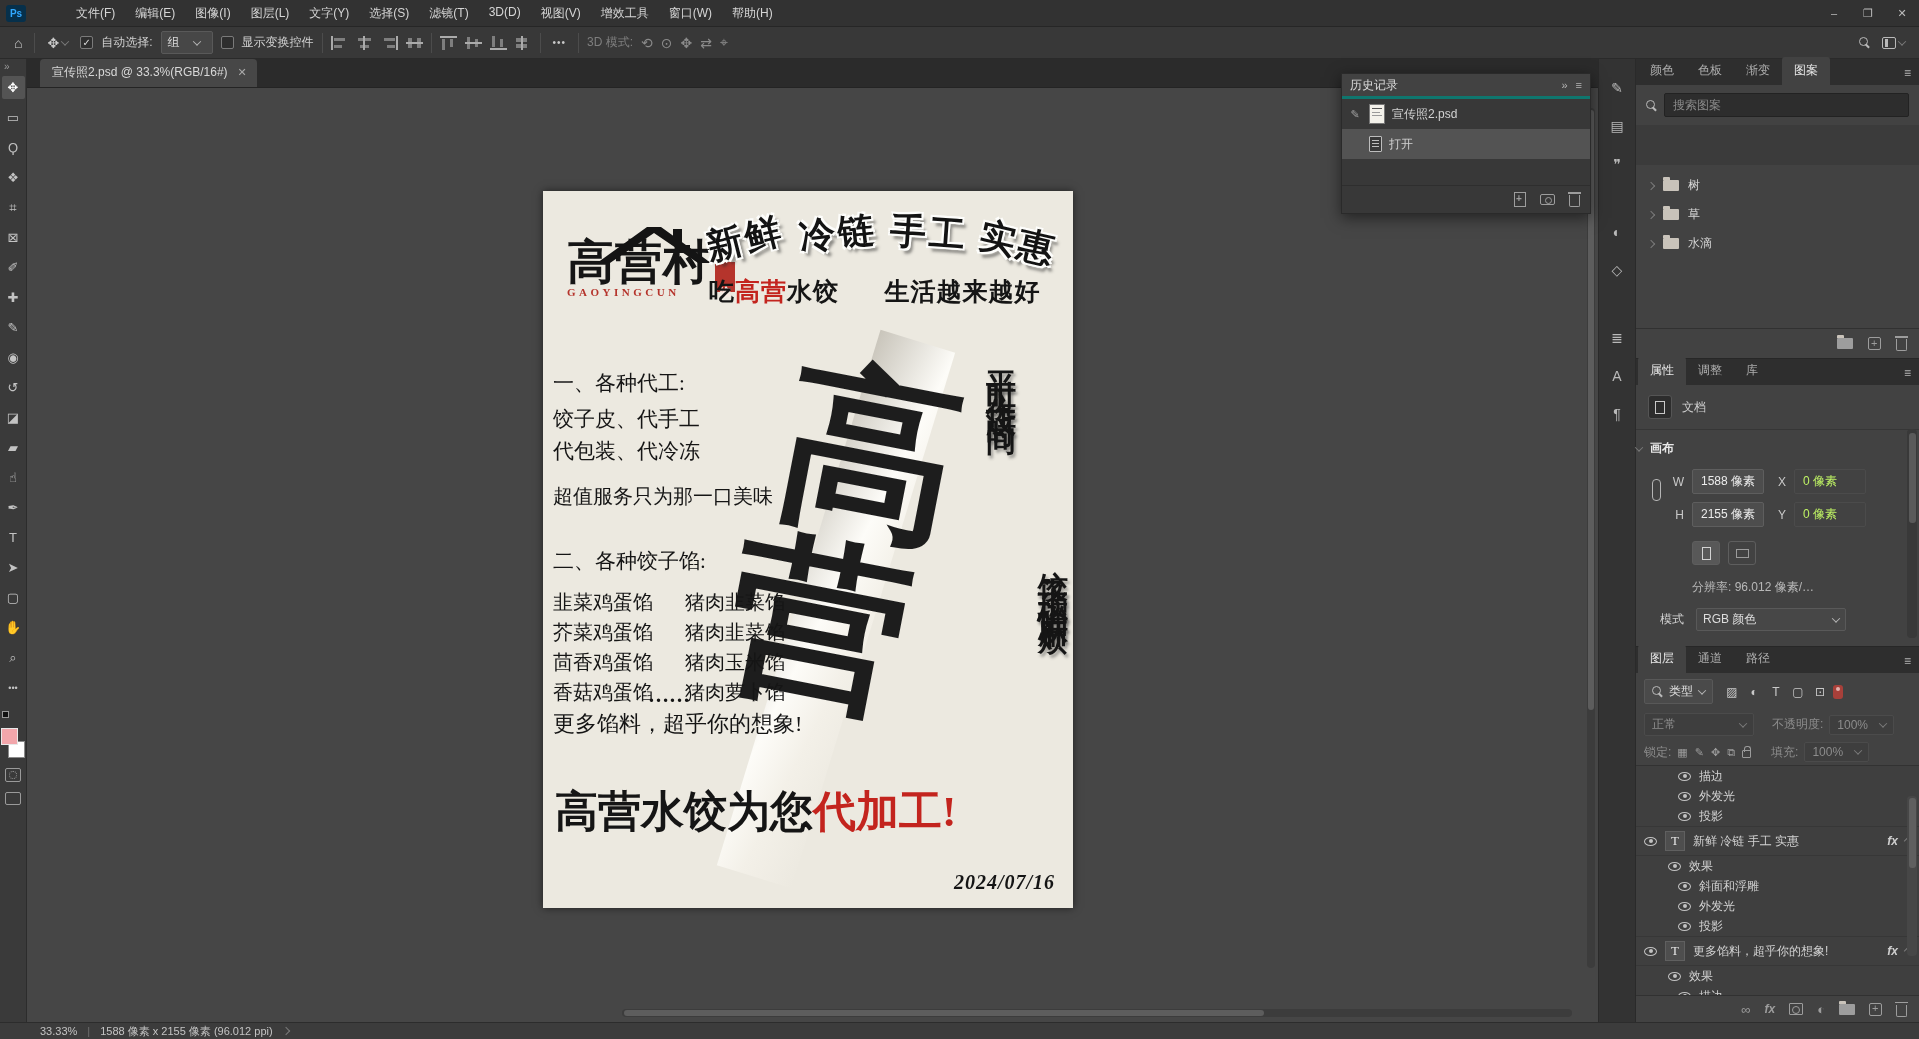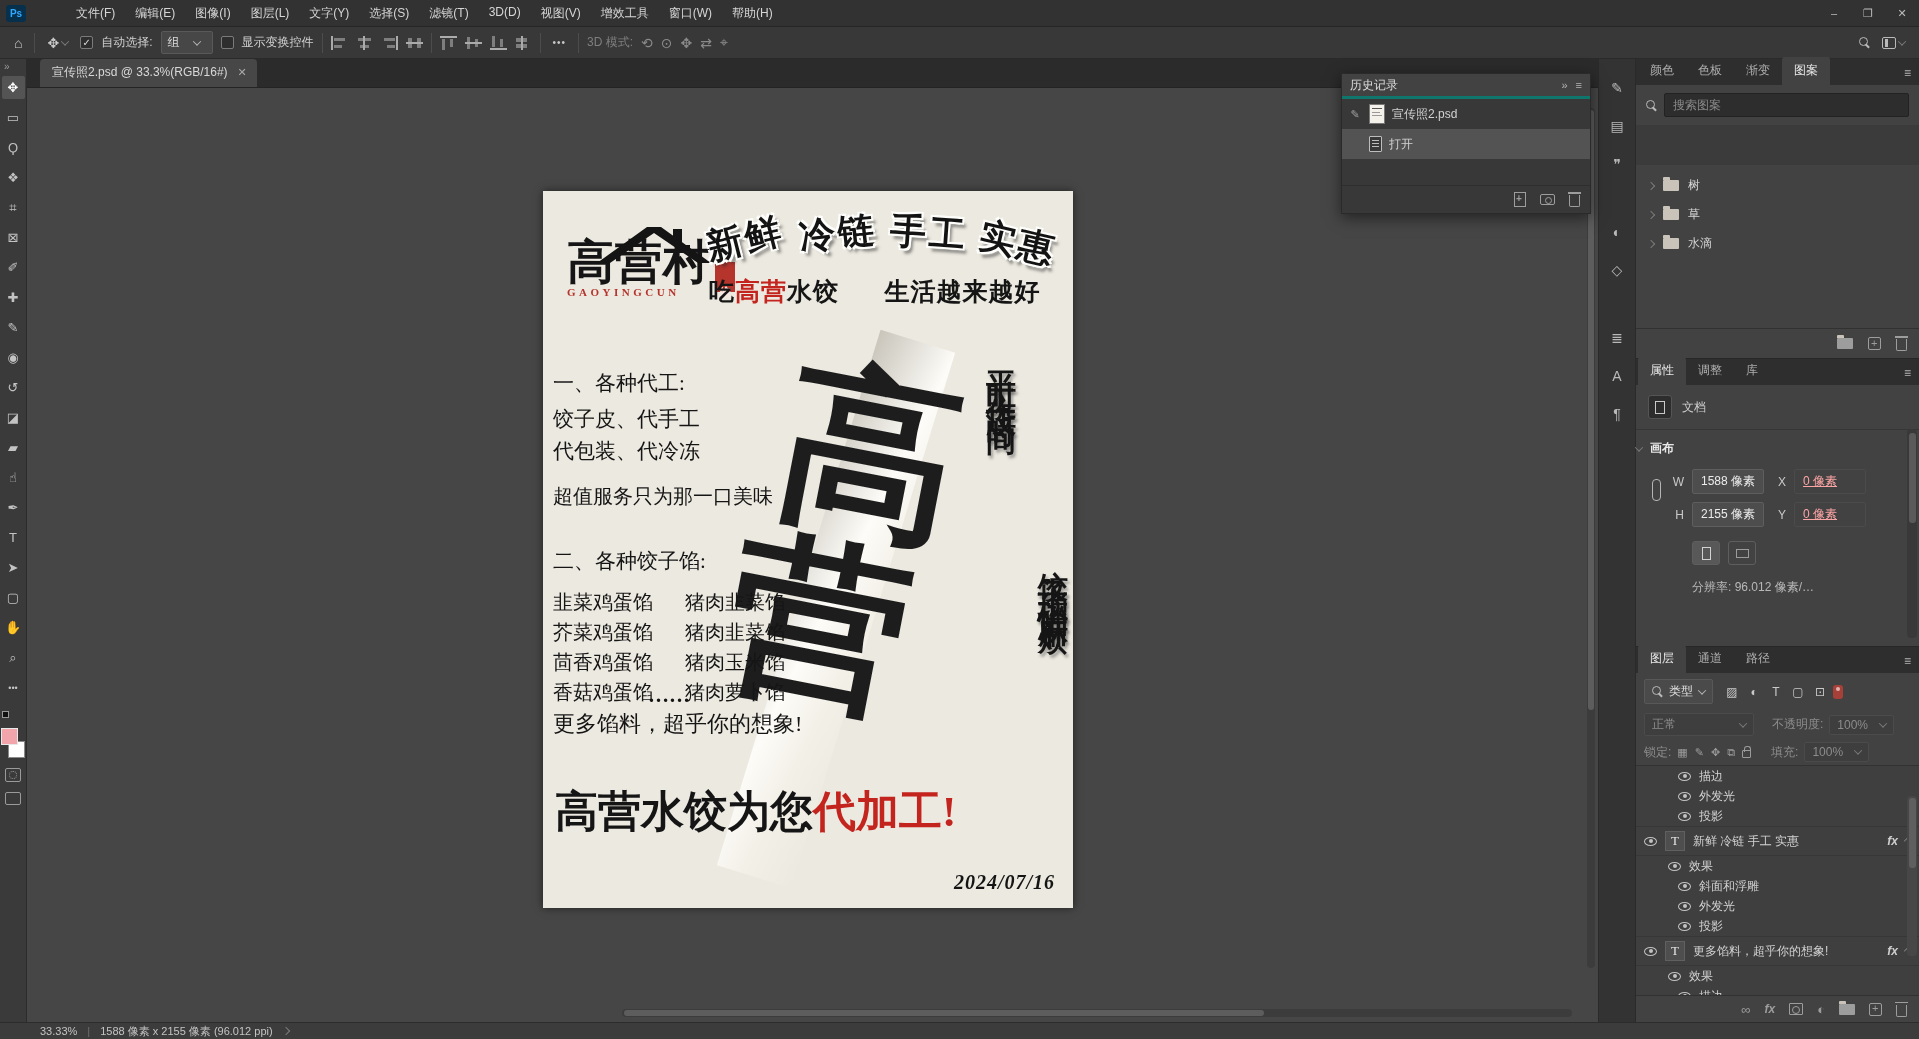--- a/index.html
+++ b/index.html
@@ -149,21 +149,21 @@
   .pat-footer{margin-top:auto;height:30px;border-top:1px solid #313131;display:flex;align-items:center;justify-content:flex-end;gap:15px;padding:0 12px;}
 
   .props-panel{height:288px;display:flex;flex-direction:column;border-bottom:1px solid #272727;}
   .props-body{background:#424242;flex:1;position:relative;padding:6px 0 0;}
   .doc-kind-row{display:flex;align-items:center;gap:10px;padding:4px 12px 10px;border-bottom:1px solid #363636;}
   .doc-kind-ic{width:24px;height:24px;background:#2d2d2d;border:1px solid #555;border-radius:3px;display:flex;align-items:center;justify-content:center;}
   .doc-kind-ic i{width:10px;height:13px;border:1.3px solid #c9c9c9;display:block;}
   .sec-head{display:flex;align-items:center;gap:8px;padding:10px 0 8px;color:#e8e8e8;font-weight:bold;}
   .dim-field,.lit-field{border-radius:2px;padding:3px 8px;min-width:72px;display:inline-block;}
   .lit-field{background:#4d4d4d;border:1px solid #5e5e5e;color:#ececec;}
-  .dim-field{background:transparent;border:1px solid #4b4b4b;color:#fca5a5;text-decoration:underline;}
+  .dim-field{background:transparent;border:1px solid #4b4b4b;color:#bef264;}
   .wh-row{display:flex;align-items:center;gap:8px;padding:4px 12px 4px 34px;}
   .wh-row .lbl{width:14px;color:#c9c9c9;text-align:right;}
   .i-chain{position:absolute;left:16px;width:9px;height:22px;border:1.4px solid #b5b5b5;border-radius:4px;}
   .i-chain::before{content:'';position:absolute;left:1.4px;top:8px;width:3px;height:3px;background:#424242;}
   .orient-row{display:flex;gap:8px;padding:10px 12px 8px 56px;}
   .orient-btn{width:28px;height:24px;border:1px solid #5e5e5e;border-radius:3px;display:flex;align-items:center;justify-content:center;}
   .orient-btn.active{background:#585858;}
   .orient-btn i{display:block;border:1.3px solid #d2d2d2;}
   .orient-btn .port{width:9px;height:13px;}
   .orient-btn .land{width:13px;height:9px;border-color:#9b9b9b;}
@@ -499,20 +499,27 @@
           </div>
           <div class="orient-row">
             <span class="orient-btn active">
                 <i class="port"></i>
               </span>
             <span class="orient-btn">
                 <i class="land"></i>
               </span>
           </div>
           <div class="res-row">分辨率: 96.012 像素/…</div>
+          <div class="mode-row">
+            <span>模式</span>
+            <span class="select-box" style="min-width:150px;justify-content:space-between">
+              <span>RGB 颜色</span>
+                <i class="chev"></i>
+            </span>
+          </div>
           <div class="props-scroll">
               <span class="thumb"></span>
             </div>
         </div>
       </div>
 
       <div class="layers-panel">
         <div class="panel-tabs">
           <span class="panel-tab active">图层</span>
           <span class="panel-tab">通道</span>

